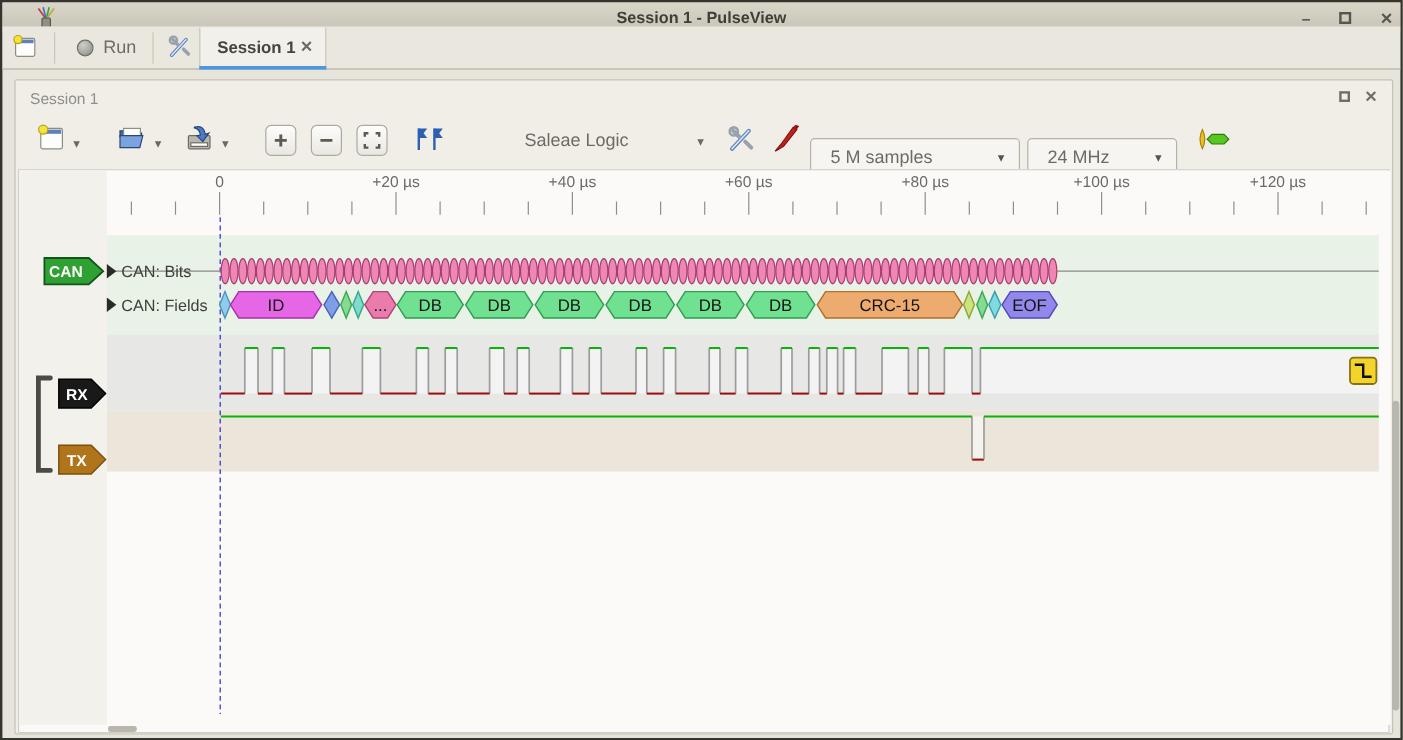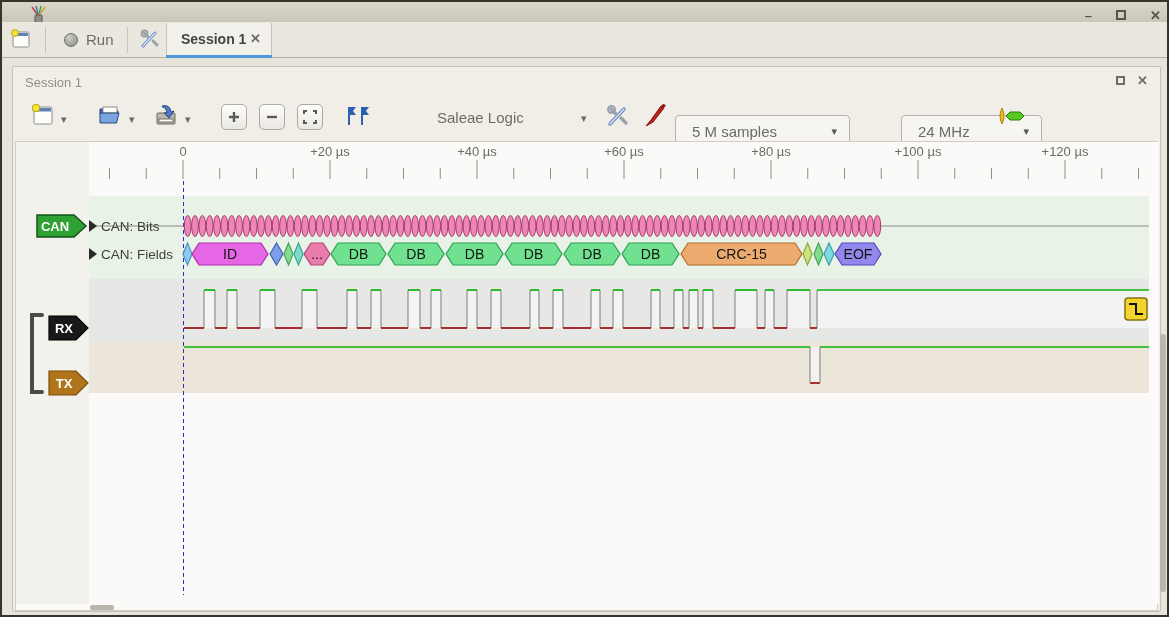--- a/index.html
+++ b/index.html
@@ -63,20 +63,21 @@
       <svg width="17" height="22" viewBox="0 0 17 22">
         <g stroke-width="1.4" fill="none">
           <path d="M8.5 12 L2 3" stroke="#c43a3a"></path>
             <path d="M8.5 12 L6 2" stroke="#3a7ac4"></path>
           <path d="M8.5 12 L11 2" stroke="#3aa43a"></path>
             <path d="M8.5 12 L15 3" stroke="#c4a43a"></path>
         </g>
         <rect x="5" y="11" width="7" height="10" rx="1" fill="#8f8f86" stroke="#55554d"></rect>
       </svg>
     </span>
+    <span class="title">Session 1 - PulseView</span>
     <div class="win-controls">
       <span>–</span>
       <span class="maxi"></span>
       <span>✕</span>
     </div>
   </div>
 
   <div class="main-toolbar">
     <span class="icon-btn" style="position:absolute;left:8px;top:6px;">
       <svg width="22" height="22" viewBox="0 0 22 22">
@@ -182,21 +183,21 @@
         <svg width="26" height="26" viewBox="0 0 26 26">
           <path d="M3 23 L10 19 L21 5 L18 3 L8 17 z" fill="#c41f1f" stroke="#7e1212"></path>
           <path d="M18 3 l3 2 2 -3 -3 -1 z" fill="#8e1616"></path>
         </svg>
       </span>
 
       <span class="combo-box" style="left:662px;width:175px;">
         <span class="val">5 M samples</span>
         <span class="dd">▾</span>
       </span>
-      <span class="combo-box" style="left:888px;width:141px;">
+      <span class="combo-box" style="left:843px;width:125px;">
         <span class="val">24 MHz</span>
         <span class="dd">▾</span>
       </span>
 
       <span class="icon-btn" style="left:982px;top:9px;">
         <svg width="32" height="20" viewBox="0 0 32 20">
           <path d="M7 2 q4 8 0 16 q-4 -8 0 -16 z" fill="#e8c020" stroke="#a8850e"></path>
           <path d="M13 6 h10 l4 4 -4 4 h-10 l-4 -4 z" fill="#55c822" stroke="#2e7a10" transform="translate(2,0)"></path>
         </svg>
       </span>

